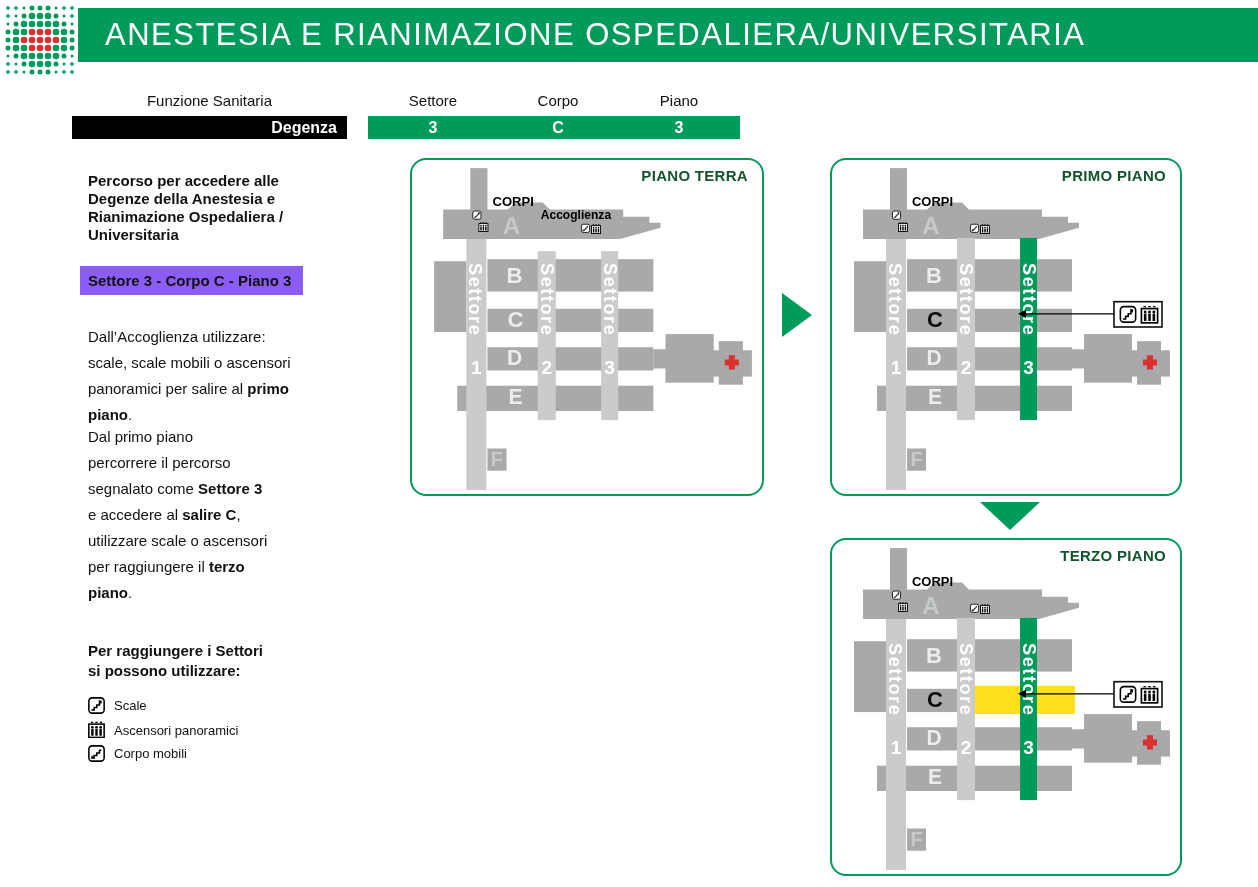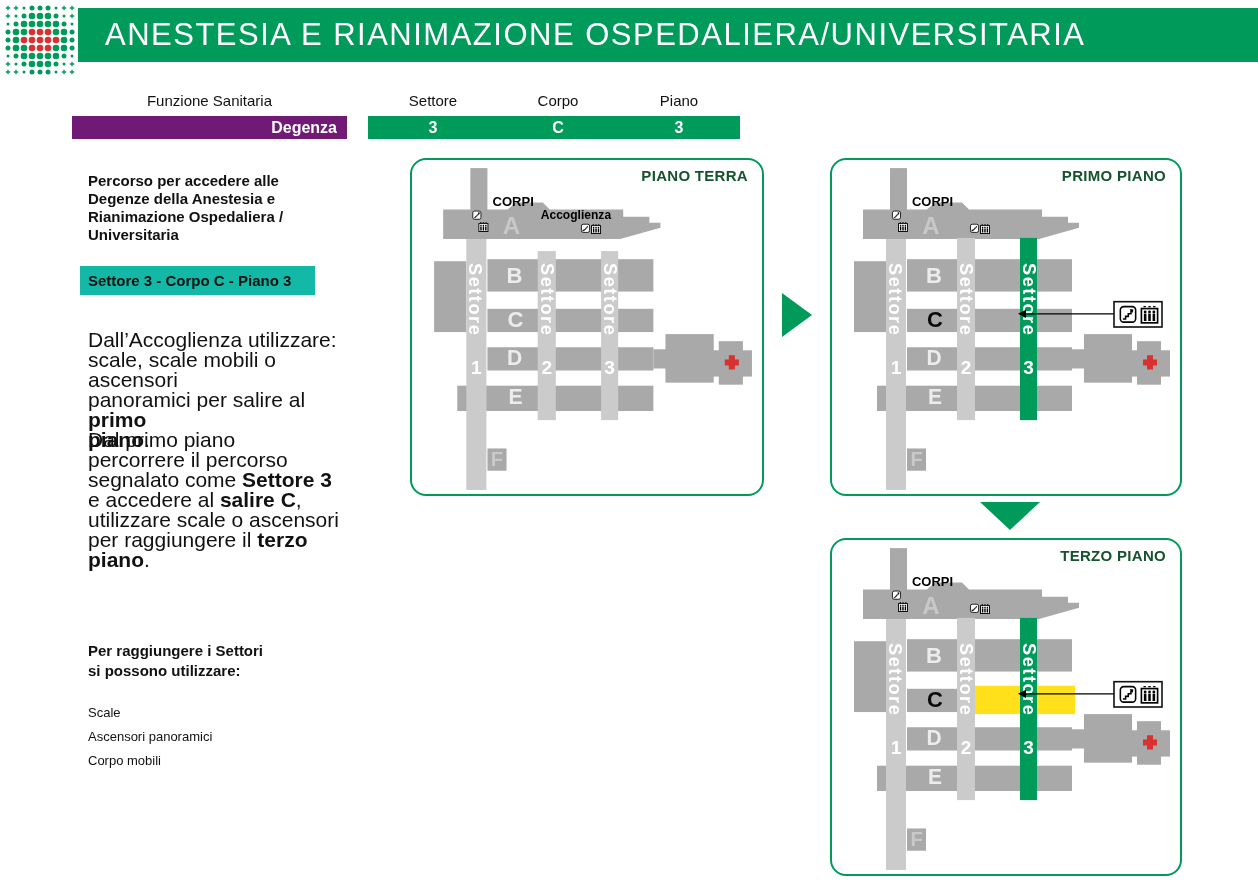--- a/index.html
+++ b/index.html
@@ -5,38 +5,38 @@
   html,body{margin:0;padding:0;background:#fff;}
   body{font-family:"Liberation Sans", sans-serif;color:#111;}
   .page{position:relative;width:1258px;height:887px;background:#fff;overflow:hidden;}
   .abs{position:absolute;}
   
   .titlebar{left:78px;top:8px;right:0;height:54px;background:#009a5b;color:#fff;
             font-size:31px;letter-spacing:1.5px;line-height:54px;padding-left:27px;white-space:nowrap;}
   #logo-svg{left:2px;top:2px;}
   
   .fs-label{left:72px;top:92px;width:275px;text-align:center;font-size:15px;}
-  .deg-bar{left:72px;top:116px;width:265px;height:23px;background:#701a75;color:#fff;
+  .deg-bar{left:72px;top:116px;width:265px;height:23px;background:#000000;color:#fff;
            font-weight:bold;font-size:16px;line-height:23px;text-align:right;padding-right:10px;}
   .heads{left:368px;top:92px;width:372px;display:flex;font-size:15px;}
   .heads span{display:block;text-align:center;}
   .vals{left:368px;top:116px;width:372px;height:23px;background:#009a5b;display:flex;
         color:#fff;font-weight:bold;font-size:16px;line-height:23px;}
   .vals span{display:block;text-align:center;}
   .c0{width:130px;} .c1{width:120px;} .c2{width:122px;}
   
   .pre{white-space:pre-line;}
   .intro{left:88px;top:172px;width:260px;font-size:15px;line-height:18px;font-weight:bold;}
-  .highlight{left:80px;top:266px;background:#14b8a6;font-weight:bold;font-size:15px;
-             padding:6px 24px 6px 8px;}
-  .para{font-size:21px;line-height:20px;width:260px;}
+  .highlight{left:80px;top:266px;background:#8b5cf6;font-weight:bold;font-size:15px;
+             padding:6px 12px 6px 8px;}
+  .para{font-size:15px;line-height:26px;width:260px;}
   .p1{left:88px;top:309px;} .p2{left:88px;top:409px;}
   .bseg{font-weight:bold;}
   .legend-head{left:88px;top:641px;font-weight:bold;font-size:15px;line-height:20px;}
-  .litem{left:88px;display:flex;align-items:center;gap:9px;height:18px;flex-direction:column;}
+  .litem{left:88px;display:flex;align-items:center;gap:9px;height:18px;}
   .li0{top:696px;} .li1{top:720px;align-items:flex-end;} .li2{top:744px;}
   .litem .lbl{font-size:13px;}
   .litem svg{display:block;}
   
   .panel{position:absolute;border:2px solid #009a5b;border-radius:16px;background:#fff;}
   .panel1{left:410px;top:158px;width:350px;height:334px;}
   .panel2{left:830px;top:158px;width:348px;height:334px;}
   .panel3{left:830px;top:538px;width:348px;height:334px;}
   .panel-title{position:absolute;top:7px;right:14px;font-weight:bold;font-size:15px;
                color:#14532d;letter-spacing:.3px;}

